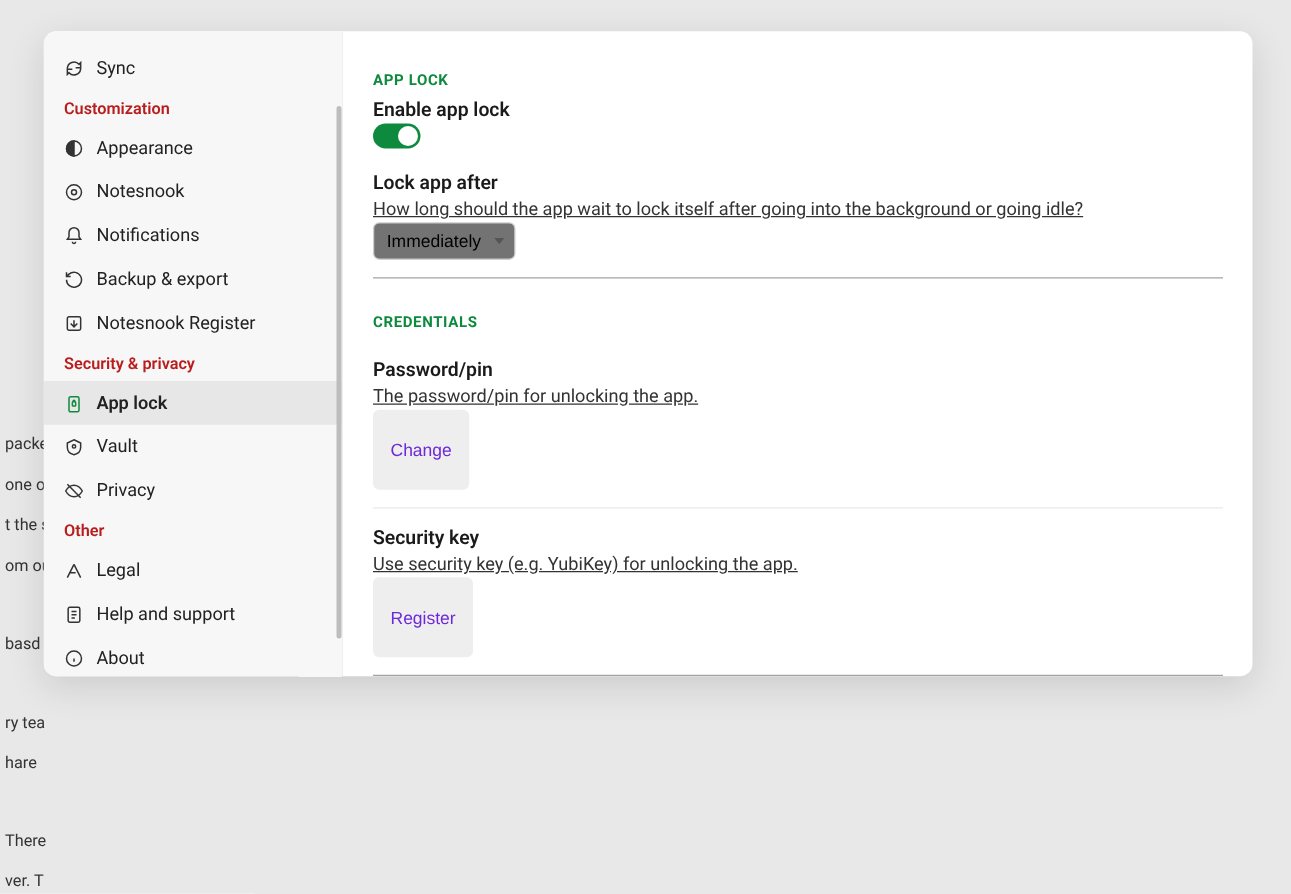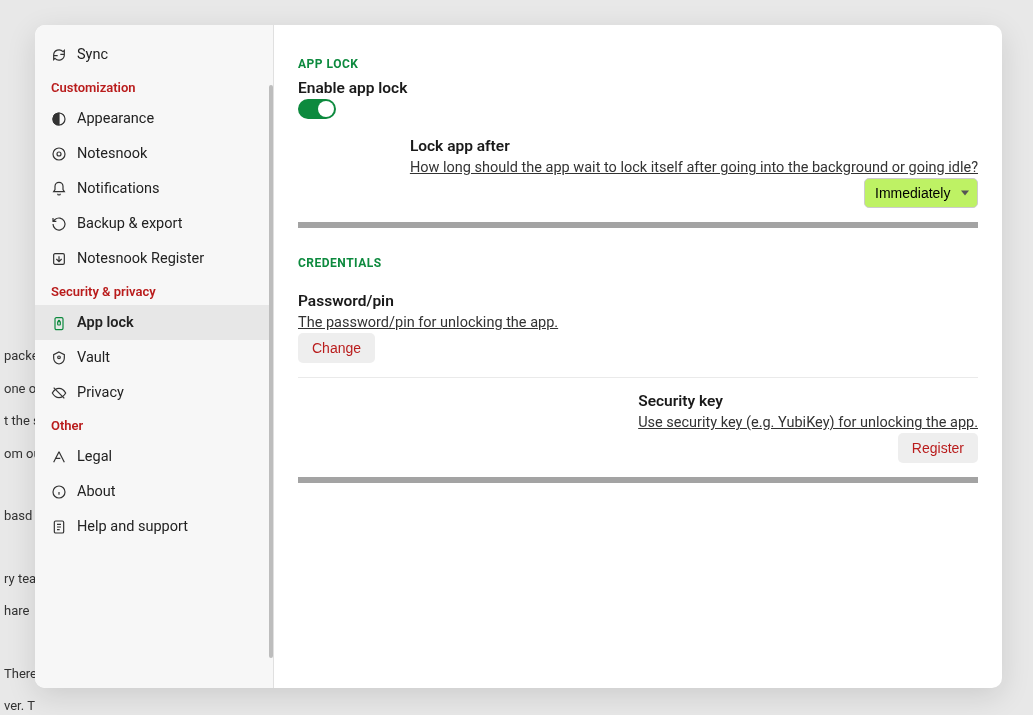--- a/index.html
+++ b/index.html
@@ -26,21 +26,21 @@
 }
 .bg-snippets .chunk {
   padding: 6px 4px;
   border-bottom: 1px solid transparent;
 }
 .modal {
   position: absolute;
   left: 35px;
   top: 25px;
   width: 967px;
-  height: 663px;
+  height: 516px;
   background: #fff;
   border-radius: 10px;
   box-shadow: 0 8px 30px rgba(0,0,0,0.12);
   display: flex;
   overflow: hidden;
 }
 .sidebar {
   width: 239px;
   background: #f7f7f7;
   border-right: 1px solid #e0e0e0;
@@ -116,22 +116,21 @@
 }
 .setting-row {
   display: flex;
   align-items: flex-start;
   justify-content: space-between;
   padding: 14px 0;
   border-bottom: 1px solid #eaeaea;
   flex-direction: column;
 }
 .setting-row:last-child {
-  border-bottom: 6px solid #a3a3a3;
-  align-items: flex-end;
+  border-bottom: 1px solid #a3a3a3;
 }
 .row-nb {
   border-bottom: none;
   padding-bottom: 4px;
   padding-top: 0;
 }
 .setting-text .title {
   font-size: 15.5px;
   font-weight: 600;
   color: #1a1a1a;
@@ -159,21 +158,21 @@
   border-radius: 50%;
   position: absolute;
   top: 2px;
   right: 2px;
 }
 .select {
   font-size: 14px;
   padding: 6px 26px 6px 10px;
   border: 1px solid #ccc;
   border-radius: 5px;
-  background: #bef264;
+  background: #737373;
   cursor: pointer;
   appearance: none;
   position: relative;
 }
 .select-wrap {
   position: relative;
   flex-shrink: 0;
 }
 .select-wrap::after {
   content: "";
@@ -183,26 +182,26 @@
   transform: translateY(-50%);
   width: 0;
   height: 0;
   border-left: 4px solid transparent;
   border-right: 4px solid transparent;
   border-top: 5px solid #555;
   pointer-events: none;
 }
 .btn {
   font-size: 14px;
-  padding: 7px 14px;
+  padding: 24px 14px;
   border: none;
   background: #eeeeee;
   border-radius: 5px;
   cursor: pointer;
-  color: #b91c1c;
+  color: #6d28d9;
   flex-shrink: 0;
 }
 .group-section {
   margin-bottom: 28px;
 }
 </style>
 </head>
 <body>
 
 <div class="bg-snippets">
@@ -308,34 +307,34 @@
         <span class="nav-icon">
           <svg viewBox="0 0 24 24">
             <path d="M4 20l8-16M12 4l8 16M6 14h8"></path>
           </svg>
         </span>
         <span>Legal</span>
       </div>
       <div class="nav-item">
         <span class="nav-icon">
           <svg viewBox="0 0 24 24">
+            <rect x="5" y="3" width="14" height="18" rx="2"></rect>
+            <path d="M9 8h6M9 12h6M9 16h4"></path>
+          </svg>
+        </span>
+        <span>Help and support</span>
+      </div>
+      <div class="nav-item">
+        <span class="nav-icon">
+          <svg viewBox="0 0 24 24">
             <circle cx="12" cy="12" r="9"></circle>
             <path d="M12 8h.01M12 12v4"></path>
           </svg>
         </span>
         <span>About</span>
-      </div>
-      <div class="nav-item">
-        <span class="nav-icon">
-          <svg viewBox="0 0 24 24">
-            <rect x="5" y="3" width="14" height="18" rx="2"></rect>
-            <path d="M9 8h6M9 12h6M9 16h4"></path>
-          </svg>
-        </span>
-        <span>Help and support</span>
       </div>
     </div>
 
   <div class="content" id="content">
   <div class="group-section">
         <div class="group-label">APP LOCK</div>
         <div class="setting-row row-nb">
           <div class="setting-text">
             <div class="title">Enable app lock</div>
           </div>

